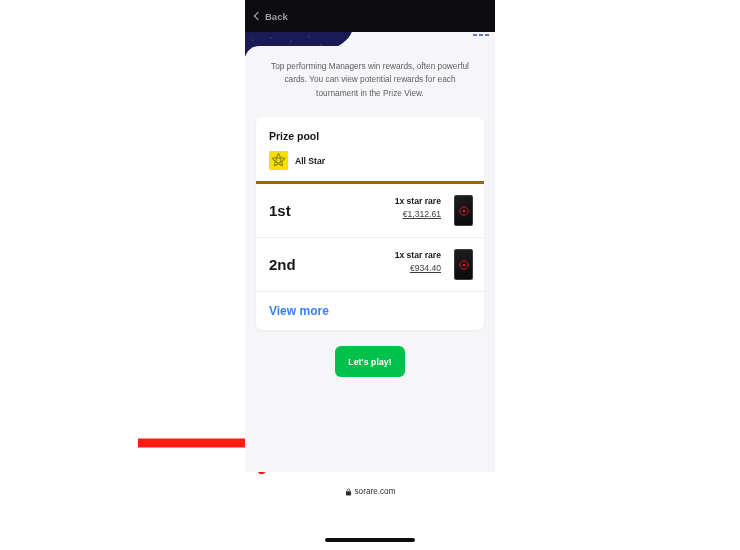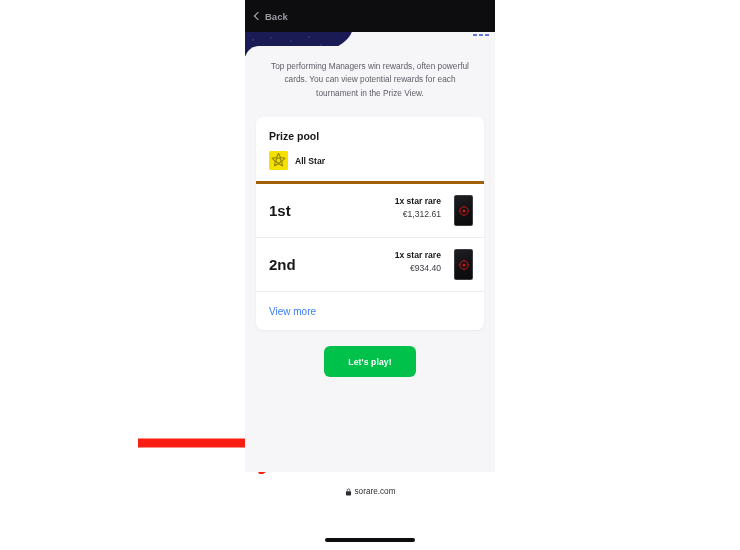--- a/index.html
+++ b/index.html
@@ -228,52 +228,53 @@
   .reward-name {
     font-size: 8.6px;
     font-weight: bold;
     color: #17171a;
     line-height: 1.45;
   }
   .reward-value {
     font-size: 8.6px;
     color: #3b3b42;
     line-height: 1.45;
+    text-decoration: underline;
   }
   .card-thumb {
     width: 19px; height: 31px;
     border-radius: 1.5px;
     background: linear-gradient(160deg,#1f1f23 0%, #111114 55%, #0a0a0c 100%);
     border: 0.8px solid #3a3a40;
     position: relative;
     flex-shrink: 0;
     overflow: hidden;
   }
   .card-emblem {
     position: absolute;
     left: 50%; top: 50%;
     transform: translate(-50%,-50%);
   }
 
   .view-more-wrap { padding: 9px 13px 11px 13px; }
   .view-more {
-    font-size: 10px;
-    font-weight: normal;
+    font-size: 12px;
+    font-weight: bold;
     color: #3b7ef0;
     cursor: pointer;
   }
 
   
   .cta-zone {
     margin-top: 16px;
     display: flex;
     justify-content: center;
   }
   .cta-btn {
-    width: 92px;
+    width: 70px;
     height: 31px;
     background: #00c24b;
     border: none;
     border-radius: 6px;
     color: #ffffff;
     font-size: 8.6px;
     font-weight: bold;
     font-family: "Liberation Sans", sans-serif;
     cursor: pointer;
     letter-spacing: .1px;

